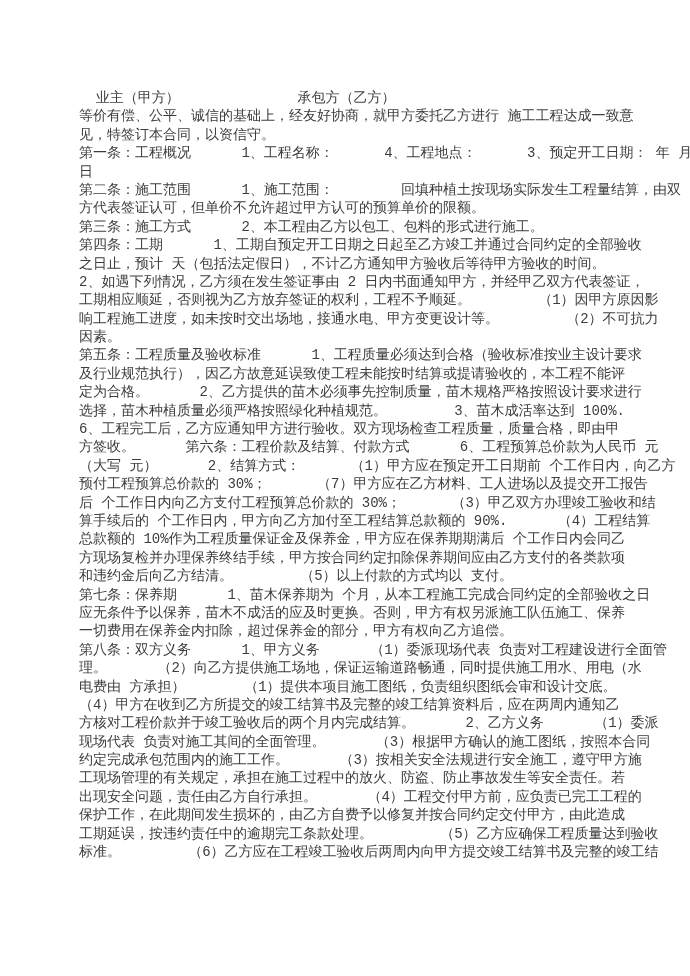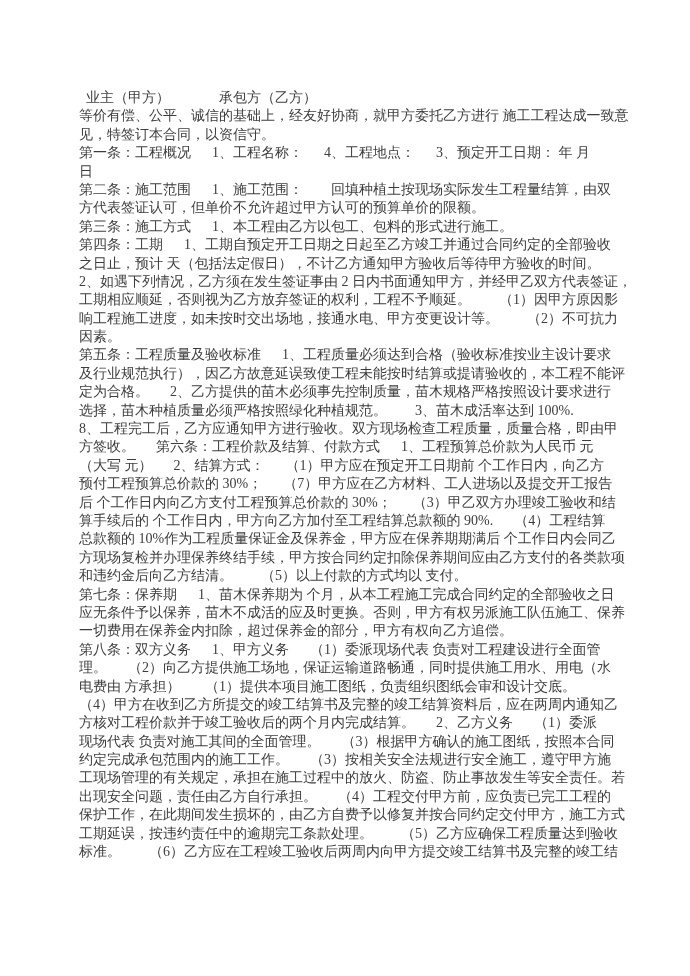--- a/index.html
+++ b/index.html
@@ -13,69 +13,69 @@
     overflow: hidden;
     position: relative;
   }
   .page {
     position: absolute;
     top: 89px;
     left: 79px;
     width: 540px;
   }
   .line {
-    font-family: Liberation Serif, serif;
+    font-family: Liberation Mono, monospace;
     font-size: 14px;
     line-height: 18.4px;
     height: 18.4px;
     color: #3c3c3c;
     white-space: pre;
     overflow: visible;
     letter-spacing: 0;
   }
 </style>
 </head>
 <body>
 
 <div class="page">
   <div class="line">  业主（甲方）              承包方（乙方）</div>
   <div class="line">等价有偿、公平、诚信的基础上，经友好协商，就甲方委托乙方进行 施工工程达成一致意</div>
   <div class="line">见，特签订本合同，以资信守。</div>
   <div class="line">第一条：工程概况      1、工程名称：      4、工程地点：      3、预定开工日期： 年 月</div>
   <div class="line">日</div>
   <div class="line">第二条：施工范围      1、施工范围：        回填种植土按现场实际发生工程量结算，由双</div>
   <div class="line">方代表签证认可，但单价不允许超过甲方认可的预算单价的限额。</div>
-  <div class="line">第三条：施工方式      1、本工程由乙方以包工、包料的形式进行施工。</div>
+  <div class="line">第三条：施工方式      2、本工程由乙方以包工、包料的形式进行施工。</div>
   <div class="line">第四条：工期      1、工期自预定开工日期之日起至乙方竣工并通过合同约定的全部验收</div>
   <div class="line">之日止，预计 天（包括法定假日），不计乙方通知甲方验收后等待甲方验收的时间。</div>
   <div class="line">2、如遇下列情况，乙方须在发生签证事由 2 日内书面通知甲方，并经甲乙双方代表签证，</div>
   <div class="line">工期相应顺延，否则视为乙方放弃签证的权利，工程不予顺延。        （1）因甲方原因影</div>
   <div class="line">响工程施工进度，如未按时交出场地，接通水电、甲方变更设计等。        （2）不可抗力</div>
   <div class="line">因素。</div>
   <div class="line">第五条：工程质量及验收标准      1、工程质量必须达到合格（验收标准按业主设计要求</div>
   <div class="line">及行业规范执行），因乙方故意延误致使工程未能按时结算或提请验收的，本工程不能评</div>
   <div class="line">定为合格。      2、乙方提供的苗木必须事先控制质量，苗木规格严格按照设计要求进行</div>
   <div class="line">选择，苗木种植质量必须严格按照绿化种植规范。        3、苗木成活率达到 100%.</div>
-  <div class="line">8、工程完工后，乙方应通知甲方进行验收。双方现场检查工程质量，质量合格，即由甲</div>
-  <div class="line">方签收。      第六条：工程价款及结算、付款方式      1、工程预算总价款为人民币 元</div>
+  <div class="line">6、工程完工后，乙方应通知甲方进行验收。双方现场检查工程质量，质量合格，即由甲</div>
+  <div class="line">方签收。      第六条：工程价款及结算、付款方式      6、工程预算总价款为人民币 元</div>
   <div class="line">（大写 元）      2、结算方式：      （1）甲方应在预定开工日期前 个工作日内，向乙方</div>
   <div class="line">预付工程预算总价款的 30%；      （7）甲方应在乙方材料、工人进场以及提交开工报告</div>
   <div class="line">后 个工作日内向乙方支付工程预算总价款的 30%；      （3）甲乙双方办理竣工验收和结</div>
   <div class="line">算手续后的 个工作日内，甲方向乙方加付至工程结算总款额的 90%.      （4）工程结算</div>
   <div class="line">总款额的 10%作为工程质量保证金及保养金，甲方应在保养期期满后 个工作日内会同乙</div>
   <div class="line">方现场复检并办理保养终结手续，甲方按合同约定扣除保养期间应由乙方支付的各类款项</div>
   <div class="line">和违约金后向乙方结清。        （5）以上付款的方式均以 支付。</div>
   <div class="line">第七条：保养期      1、苗木保养期为 个月，从本工程施工完成合同约定的全部验收之日</div>
   <div class="line">应无条件予以保养，苗木不成活的应及时更换。否则，甲方有权另派施工队伍施工、保养</div>
   <div class="line">一切费用在保养金内扣除，超过保养金的部分，甲方有权向乙方追偿。</div>
   <div class="line">第八条：双方义务      1、甲方义务      （1）委派现场代表 负责对工程建设进行全面管</div>
   <div class="line">理。      （2）向乙方提供施工场地，保证运输道路畅通，同时提供施工用水、用电（水</div>
   <div class="line">电费由 方承担）       （1）提供本项目施工图纸，负责组织图纸会审和设计交底。</div>
   <div class="line">（4）甲方在收到乙方所提交的竣工结算书及完整的竣工结算资料后，应在两周内通知乙</div>
   <div class="line">方核对工程价款并于竣工验收后的两个月内完成结算。      2、乙方义务      （1）委派</div>
   <div class="line">现场代表 负责对施工其间的全面管理。      （3）根据甲方确认的施工图纸，按照本合同</div>
   <div class="line">约定完成承包范围内的施工工作。      （3）按相关安全法规进行安全施工，遵守甲方施</div>
   <div class="line">工现场管理的有关规定，承担在施工过程中的放火、防盗、防止事故发生等安全责任。若</div>
   <div class="line">出现安全问题，责任由乙方自行承担。      （4）工程交付甲方前，应负责已完工工程的</div>
-  <div class="line">保护工作，在此期间发生损坏的，由乙方自费予以修复并按合同约定交付甲方，施工方式</div>
+  <div class="line">保护工作，在此期间发生损坏的，由乙方自费予以修复并按合同约定交付甲方，由此造成</div>
   <div class="line">工期延误，按违约责任中的逾期完工条款处理。        （5）乙方应确保工程质量达到验收</div>
   <div class="line">标准。        （6）乙方应在工程竣工验收后两周内向甲方提交竣工结算书及完整的竣工结</div>
 </div>
 
 </body></html>

